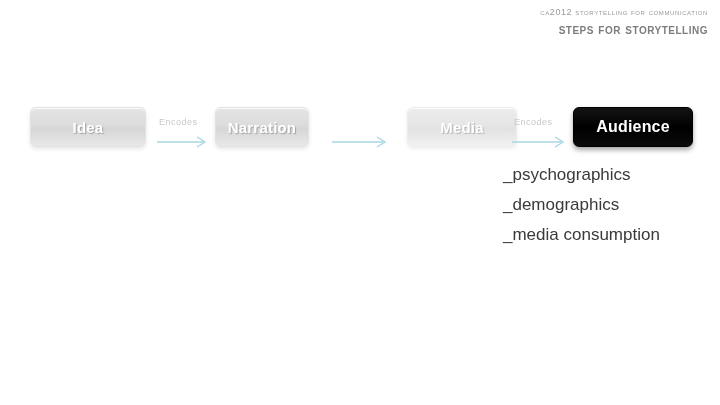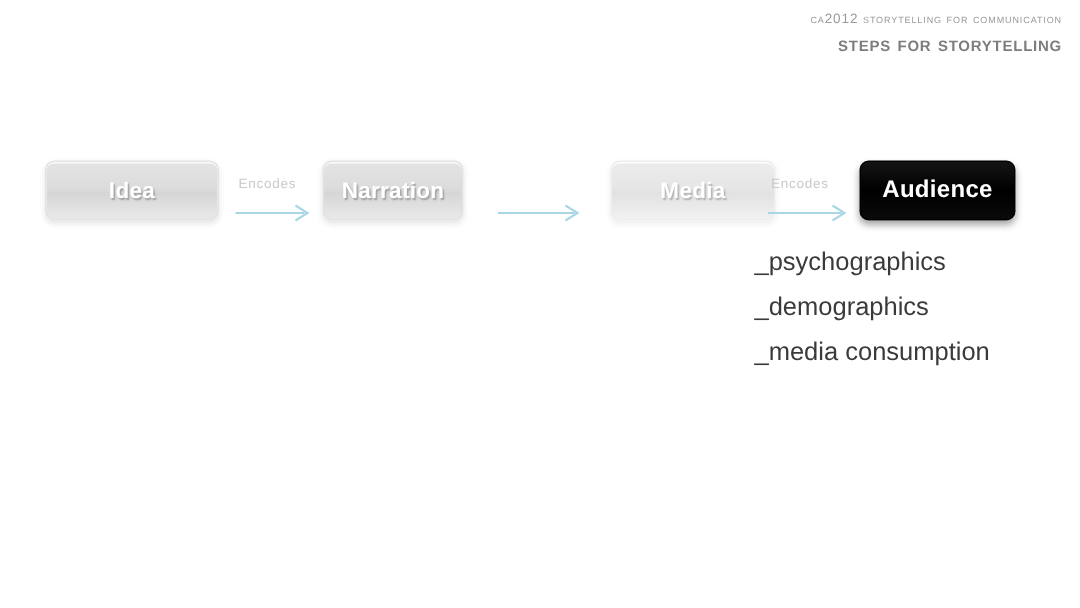--- a/index.html
+++ b/index.html
@@ -104,21 +104,21 @@
   }
   .node.dark .node-label {
     color: #ffffff;
     font-size: 16px;
     text-shadow: none;
   }
 
   #node-idea      { left: 30px;  width: 116px; }
   #node-narration { left: 215px; width: 94px; }
   #node-media     { left: 395px; width: 110px; }
-  #node-audience  { left: 573px; width: 104px; }
+  #node-audience  { left: 573px; width: 120px; }
 
   
   .connector {
     position: absolute;
     height: 40px;
     top: 7px;
     margin-top: 12px;
   }
   .connector svg { display: block; }
   .connector-label {

